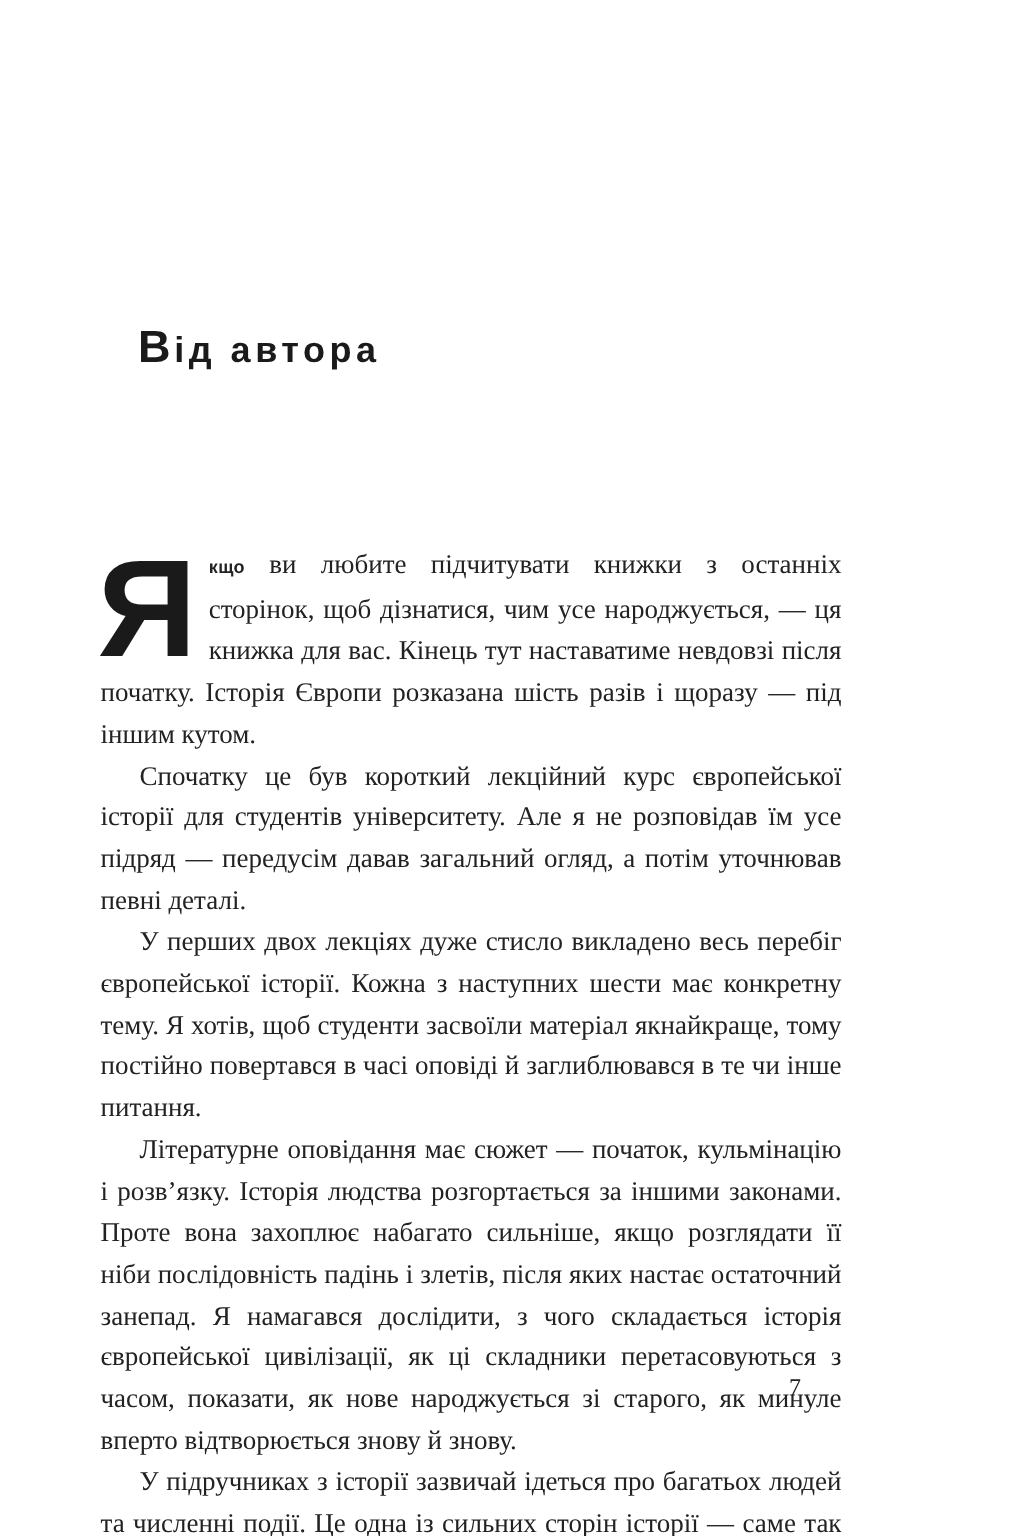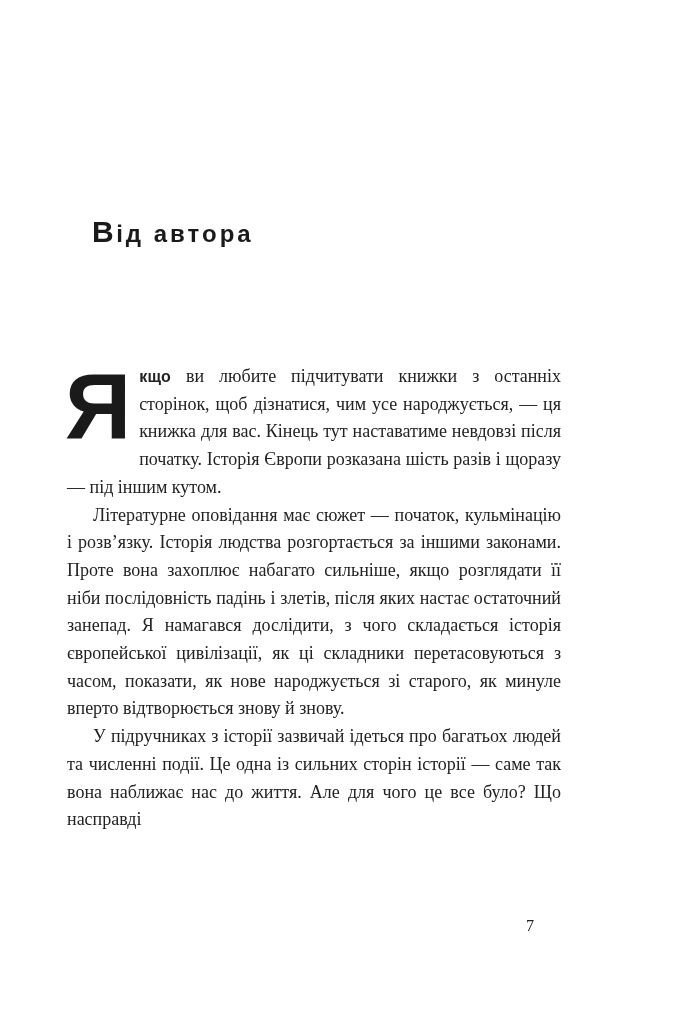--- a/index.html
+++ b/index.html
@@ -21,34 +21,36 @@
     .body p { margin: 0; text-indent: 26px; }
     .body p.first { text-indent: 0; }
     .dropcap {
       float: left;
       font-family: "Liberation Sans", "DejaVu Sans", sans-serif;
       font-weight: bold; font-size: 92px; line-height: 74px;
       height: 78px; margin: 6px 8px 0 -2px; color: #1a1a1a;
     }
     .lead {
       font-family: "Liberation Sans", "DejaVu Sans", sans-serif;
-      font-weight: bold; font-size: 16px; letter-spacing: 0.3px;
+      font-weight: bold; font-size: 12px; letter-spacing: 0.3px;
     }
     .page-number {
       position: absolute; left: 526px; top: 917px;
       font-family: "Liberation Serif", "DejaVu Serif", serif;
       font-size: 16px; color: #222;
     }
   </style>
 </head>
 <body>
 
 <div class="page">
   <h1 class="title"><span>В</span><span class="small">ід автора</span></h1>
 
   <div class="body">
     <p class="first"><span class="dropcap">Я</span><span class="lead">кщо</span><span> ви любите підчитувати книжки з останніх сторінок, щоб дізнатися, чим усе народжується, — ця книжка для вас. Кінець тут наставатиме невдовзі після початку. Іс­торія Європи розказана шість разів і щоразу — під іншим кутом.</span></p>
+    <p>Спочатку це був короткий лекційний курс європейської історії для студентів університету. Але я не розповідав їм усе підряд — передусім давав загальний огляд, а потім уточнював певні деталі.</p>
+    <p>У перших двох лекціях дуже стисло викладено весь перебіг єв­ропейської історії. Кожна з наступних шести має конкретну тему. Я хотів, щоб студенти засвоїли матеріал якнайкраще, тому постійно повертався в часі оповіді й заглиблювався в те чи інше питання.</p>
     <p>Літературне оповідання має сюжет — початок, кульмінацію і розв’язку. Історія людства розгортається за іншими законами. Проте вона захоплює набагато сильніше, якщо розглядати її ніби послідовність падінь і злетів, після яких настає остаточний за­непад. Я намагався дослідити, з чого складається історія євро­пейської цивілізації, як ці складники перетасовуються з часом, показати, як нове народжується зі старого, як минуле вперто відтворюється знову й знову.</p>
     <p>У підручниках з історії зазвичай ідеться про багатьох людей та численні події. Це одна із сильних сторін історії — саме так вона наближає нас до життя. Але для чого це все було? Що насправді</p>
   </div>
 
   <div class="page-number">7</div>
 </div>
 
 </body></html>

